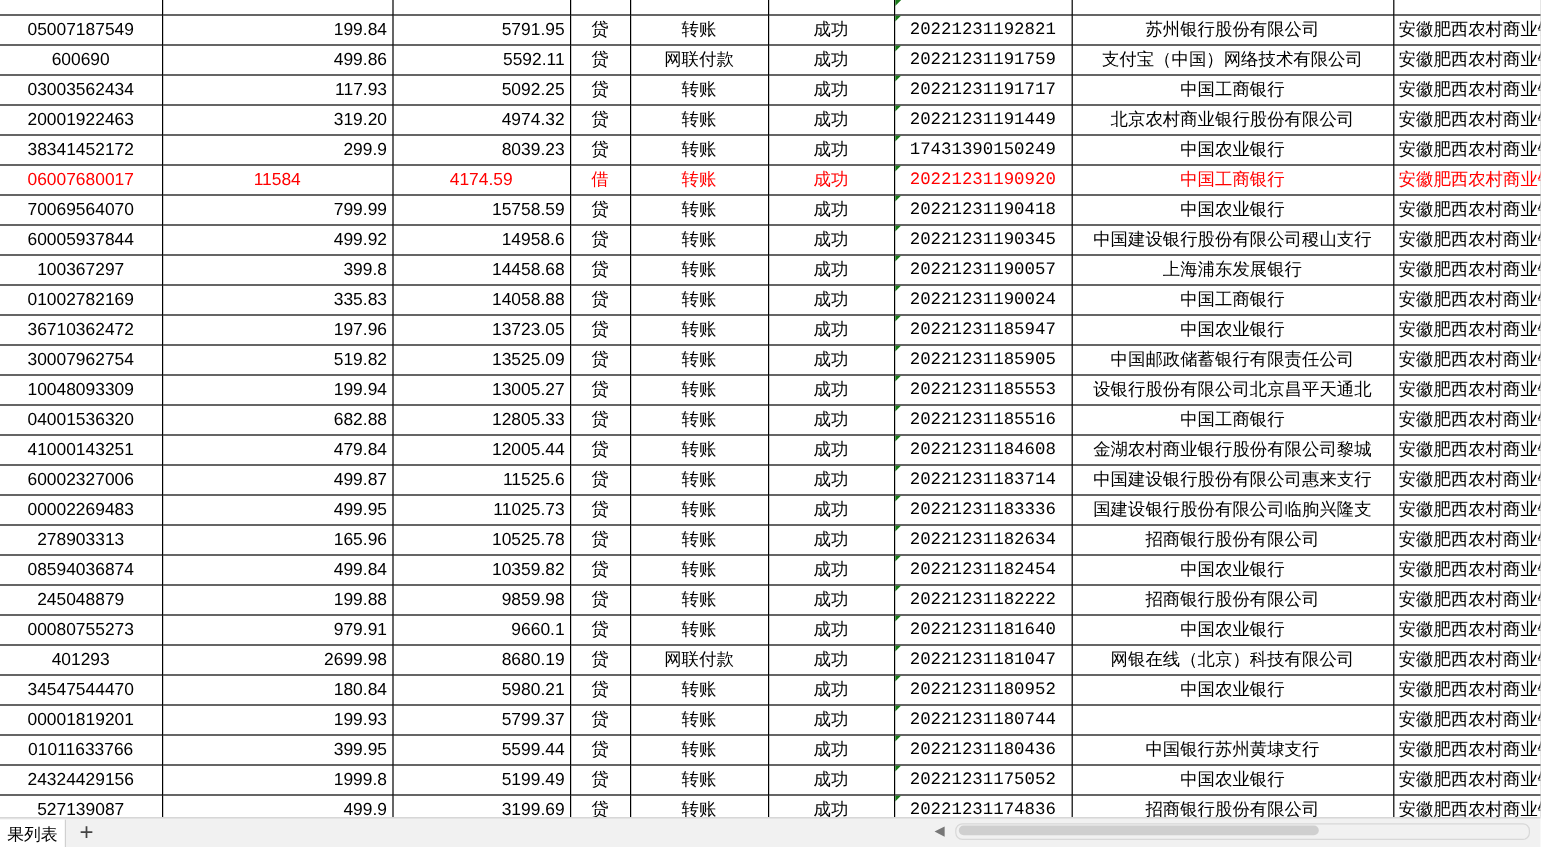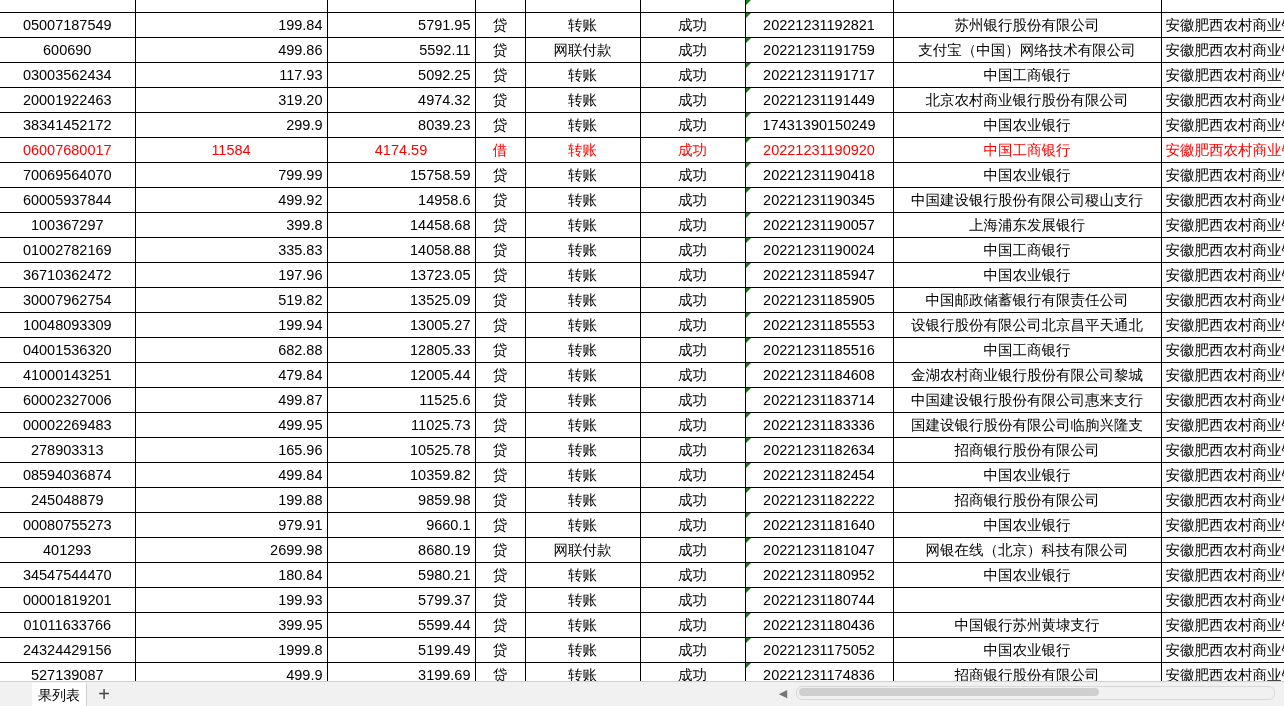--- a/index.html
+++ b/index.html
@@ -55,21 +55,21 @@
   td.num   { text-align: right; padding-right: 26px; }
   td.ctr   { text-align: center; }
   td.nm    { text-align: center; }
   td.bank  { text-align: left; padding-left: 2px; }
   .row-red td { color: #ff0000; text-align: center; }
 
   
   tr.clipped td { height: 12px; line-height: 12px; }
 
   
-  td.datecell { position: relative; }
+  td.datecell { position: relative; font-family: Liberation Mono, monospace; }
   td.datecell::before {
     content: "";
     position: absolute;
     left: 0px;
     top: 0px;
     width: 0;
     height: 0;
     border-left: 5px solid #1a7a1a;
     border-bottom: 5px solid transparent;
   }
@@ -87,21 +87,20 @@
     align-items: center;
   }
   .tab-active {
     height: 24px;
     line-height: 24px;
     padding: 0 6px;
     background: #ffffff;
     font-size: 14px;
     color: #000000;
     border-right: 1px solid #d0d0d0;
-    margin-left: 32px;
   }
   .tab-add {
     width: 34px;
     height: 24px;
     line-height: 22px;
     text-align: center;
     font-size: 20px;
     color: #444;
     cursor: default;
   }

